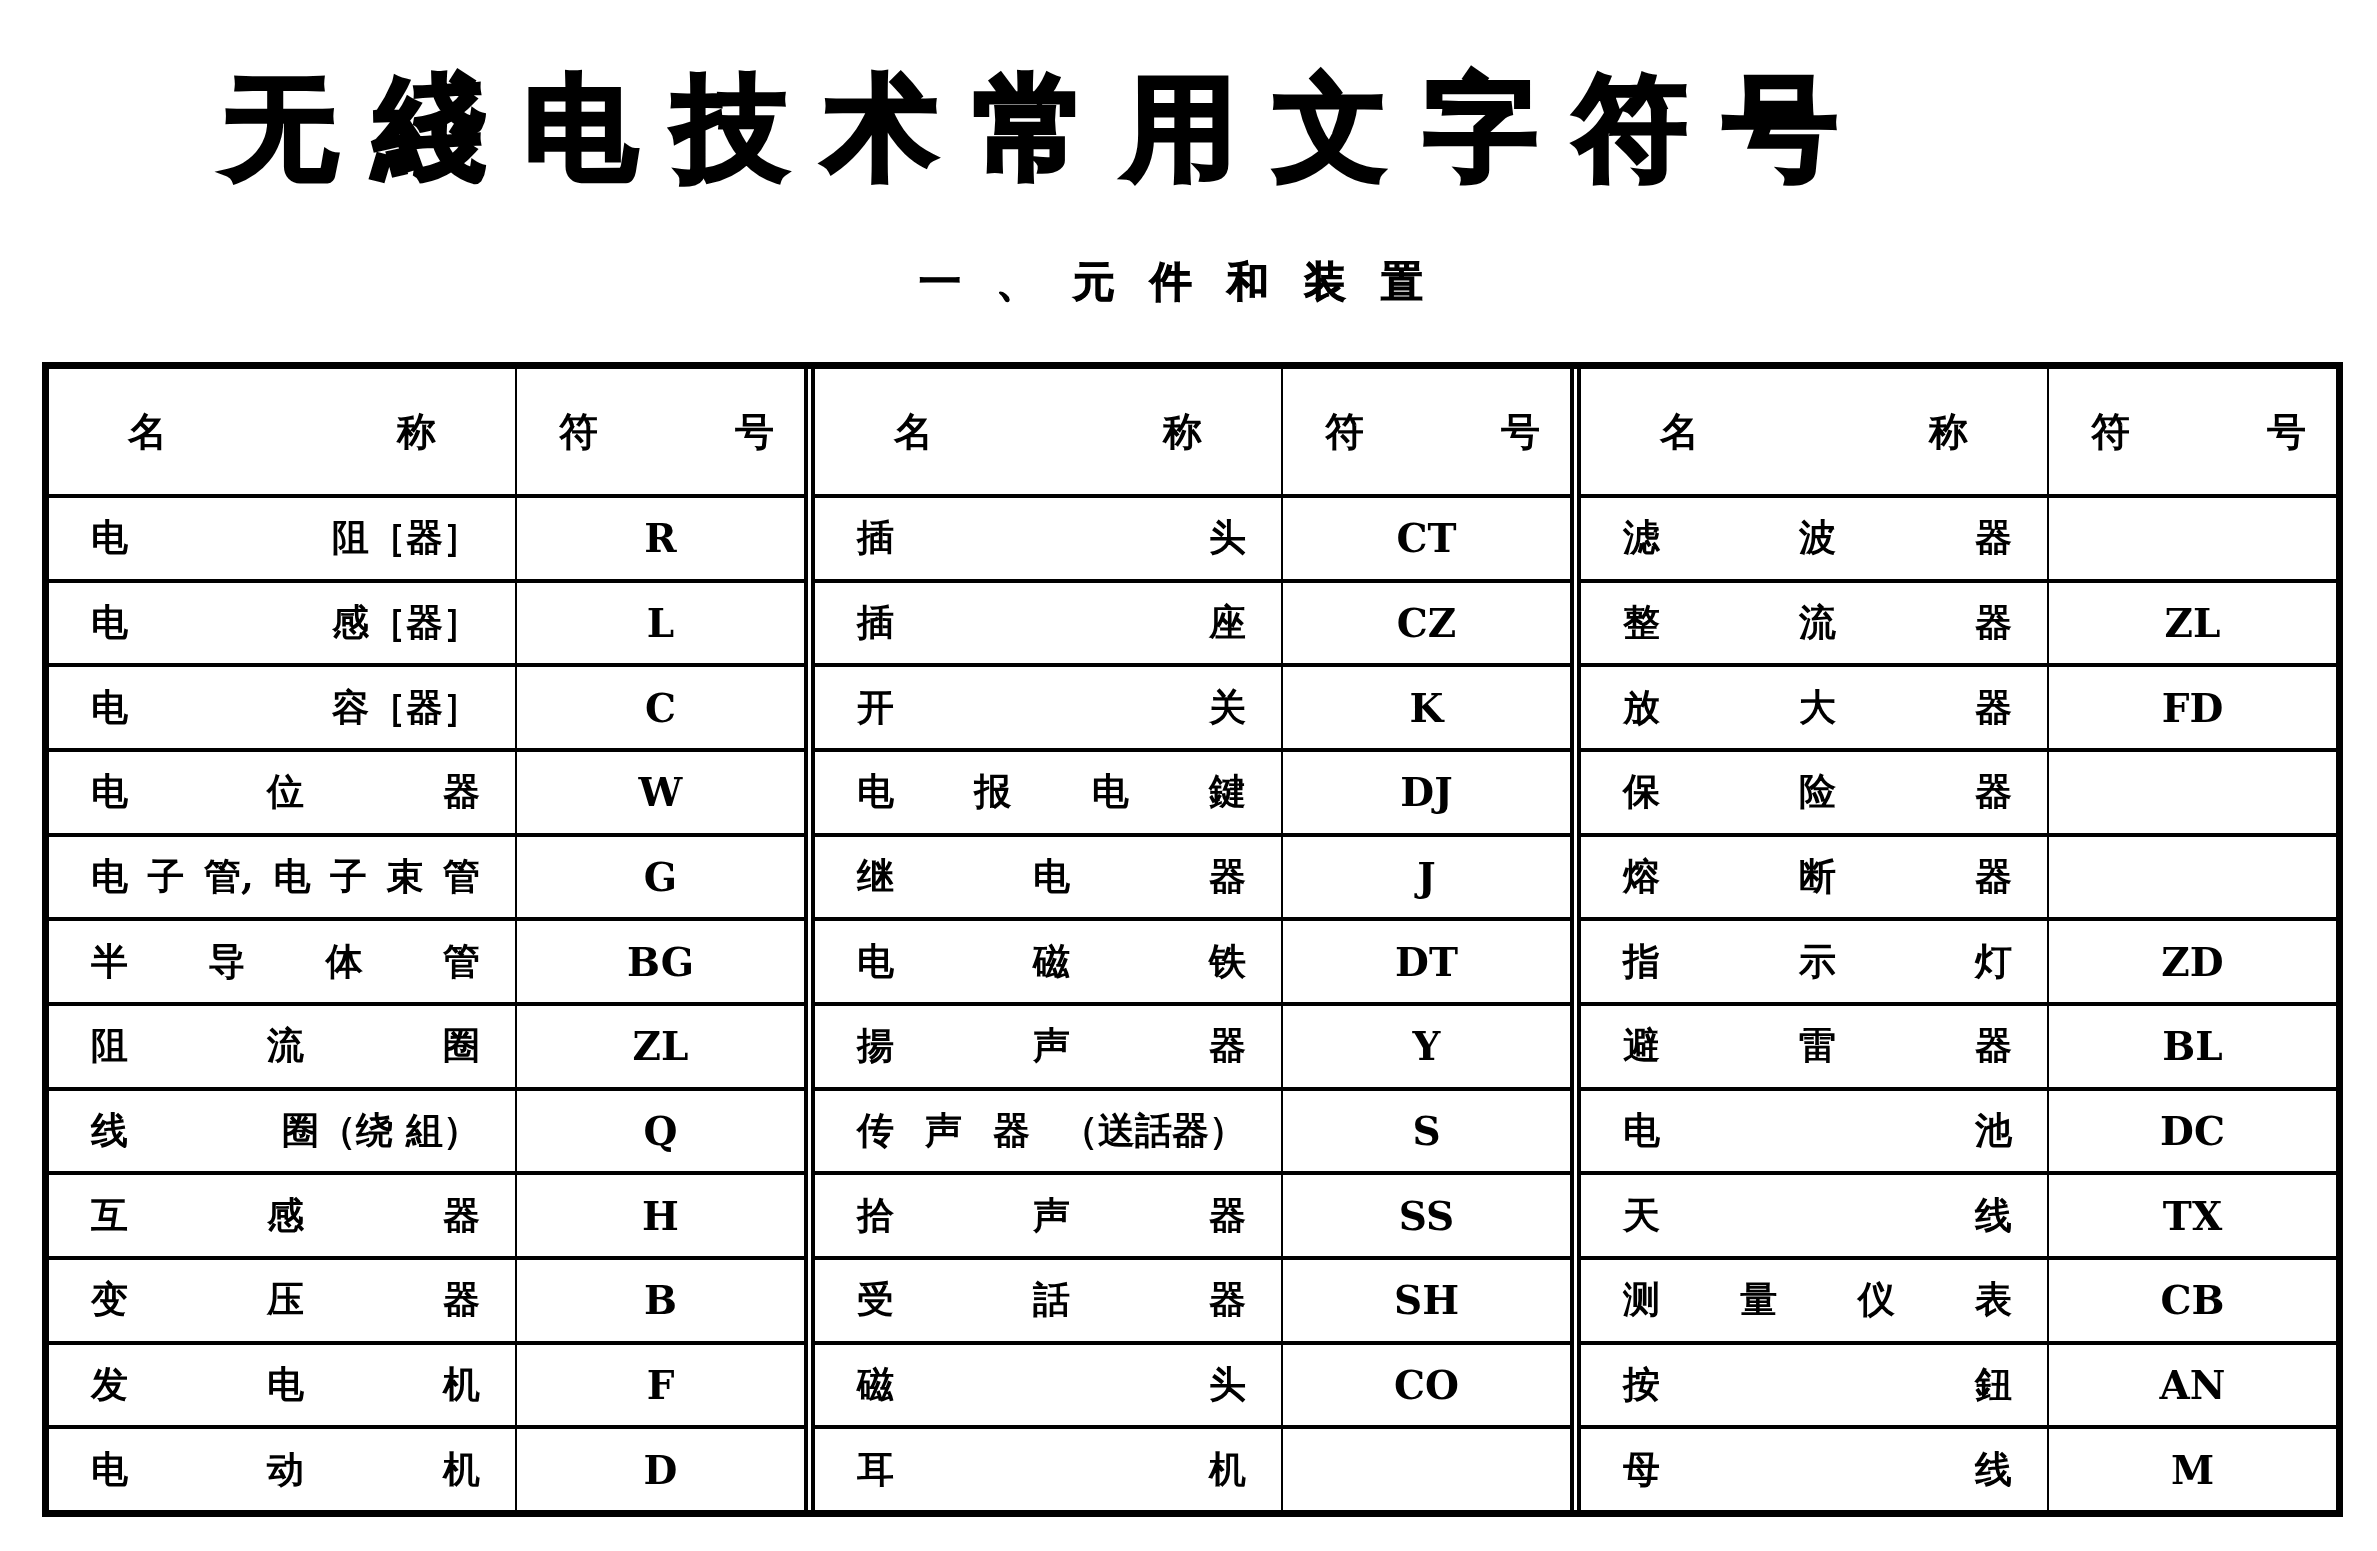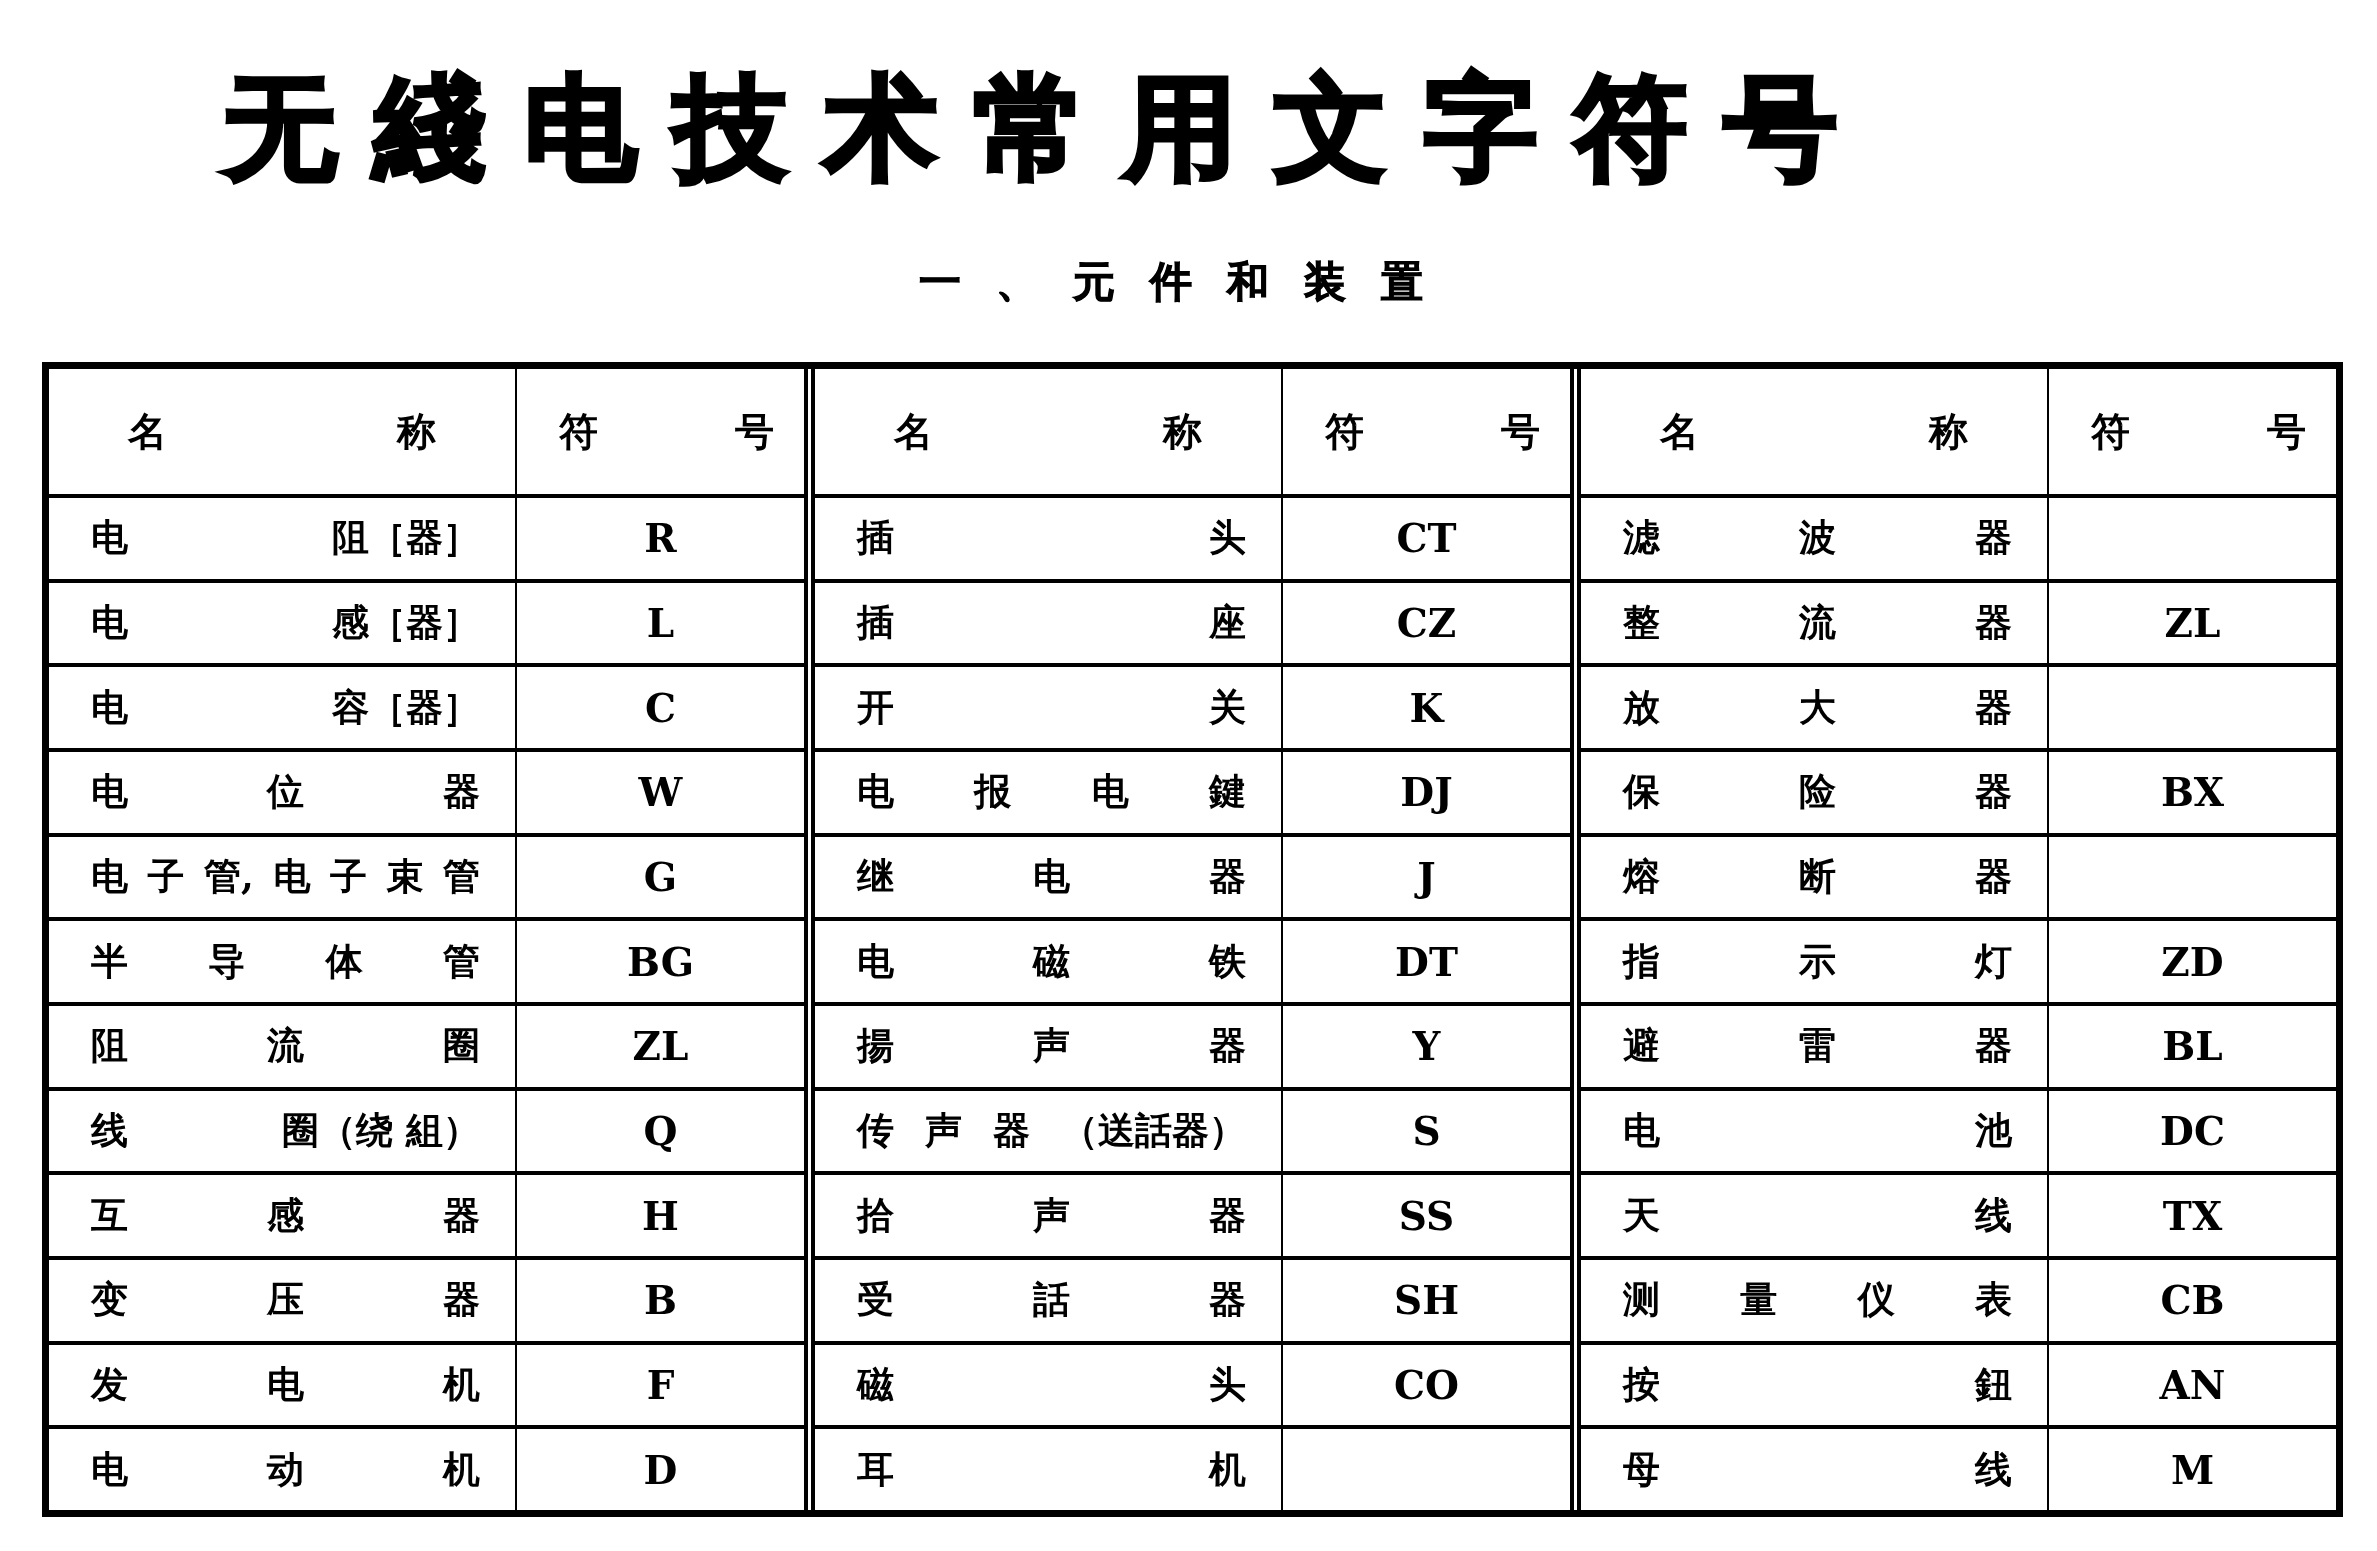--- a/index.html
+++ b/index.html
@@ -274,28 +274,28 @@
           <span class="ch">器</span>
         </div>
         <div class="cell-sym">ZL</div>
       </div>
       <div class="row data">
         <div class="cell-name">
           <span class="ch">放</span>
           <span class="ch">大</span>
           <span class="ch">器</span>
         </div>
+        <div class="cell-sym">FD</div>
       </div>
       <div class="row data">
         <div class="cell-name">
           <span class="ch">保</span>
           <span class="ch">险</span>
           <span class="ch">器</span>
         </div>
-        <div class="cell-sym">BX</div>
       </div>
       <div class="row data">
         <div class="cell-name">
           <span class="ch">熔</span>
           <span class="ch">断</span>
           <span class="ch">器</span>
         </div>
       </div>
       <div class="row data">
         <div class="cell-name">

